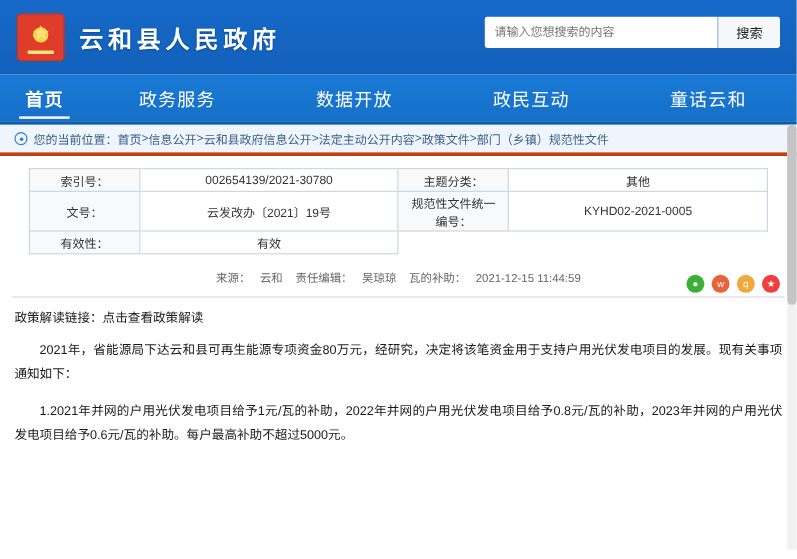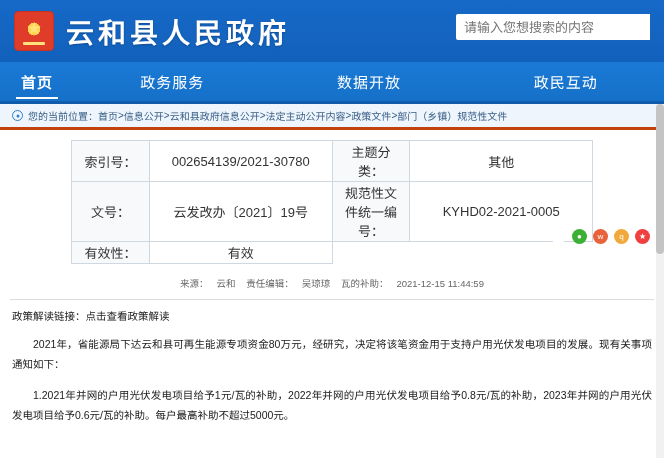--- a/index.html
+++ b/index.html
@@ -30,34 +30,34 @@
   }
   .emblem .star {
     position:absolute; left:50%; top:42%; transform: translate(-50%,-50%);
     color:#ffe27a; font-size: 17px; line-height: 1;
   }
   .emblem .bar {
     position:absolute; left:8px; right:8px; bottom:5px; height:3px;
     background:#ffe27a; border-radius:1px;
   }
   .site-title {
-    color:#fff; font-size: 28px; letter-spacing: 4px;
+    color:#fff; font-size: 20px; letter-spacing: 4px;
     margin-left: 12px; font-weight: 600;
     text-shadow: 0 1px 2px rgba(0,0,0,.25);
     font-family: "DejaVu Sans", "Liberation Sans", sans-serif;
   }
   .search-wrap {
     position: absolute; right: 14px; top: 14px;
     display: flex; align-items: center; height: 26px;
   }
   .search-input {
     width: 194px; height: 26px;
     border: none; outline: none;
     background: #fff; color:#9aa3ad;
-    font-size: 13px; padding: 0 8px;
+    font-size: 10px; padding: 0 8px;
     border-radius: 2px 0 0 2px;
     font-family: "Liberation Sans", sans-serif;
   }
   .search-btn {
     height: 26px; min-width: 52px;
     background: #f5f7fa; color:#1a1a1a;
     border: none; border-left: 1px solid #dfe4ea;
     font-size: 11px; cursor: pointer;
     border-radius: 0 2px 2px 0;
     font-family: "Liberation Sans", sans-serif;
@@ -98,23 +98,23 @@
   .crumb .loc-icon::after {
     content:""; position:absolute; left:50%; top:50%;
     transform: translate(-50%,-50%);
     width:3px; height:3px; background:#2d7fd0; border-radius:50%;
   }
   .crumb a { color:#3a5f86; text-decoration:none; }
 
   
   .info-table {
     margin: 10px auto 0;
-    width: 522px;
+    width: 616px;
     border-collapse: collapse;
-    font-size: 13px; color:#333;
+    font-size: 10px; color:#333;
   }
   .info-table td {
     border: 1px solid #cfd8e0;
     height: 19px;
     padding: 1px 6px;
     text-align: center;
     vertical-align: middle;
   }
   .info-table td.k {
     width: 78px; background:#f7f9fb; color:#333;
@@ -181,28 +181,30 @@
 
   <div class="header">
     <div class="emblem">
       <div class="star">★</div>
       <div class="bar"></div>
     </div>
     <div class="site-title">云和县人民政府</div>
 
     <div class="search-wrap">
       <input class="search-input" type="text" placeholder="请输入您想搜索的内容" style="">
+      <button class="search-btn">搜索</button>
     </div>
   </div>
 
   <div class="nav">
     <div class="nav-item home active">首页</div>
     <div class="nav-item">政务服务</div>
     <div class="nav-item">数据开放</div>
     <div class="nav-item">政民互动</div>
+    <div class="nav-item">童话云和</div>
   </div>
 
   <div class="crumb">
     <span class="loc-icon"></span>
     <span>您的当前位置：</span>
     <a href="#">首页</a>
     <span> &gt; </span>
     <a href="#">信息公开</a>
     <span> &gt; </span>
     <a href="#">云和县政府信息公开</a>

